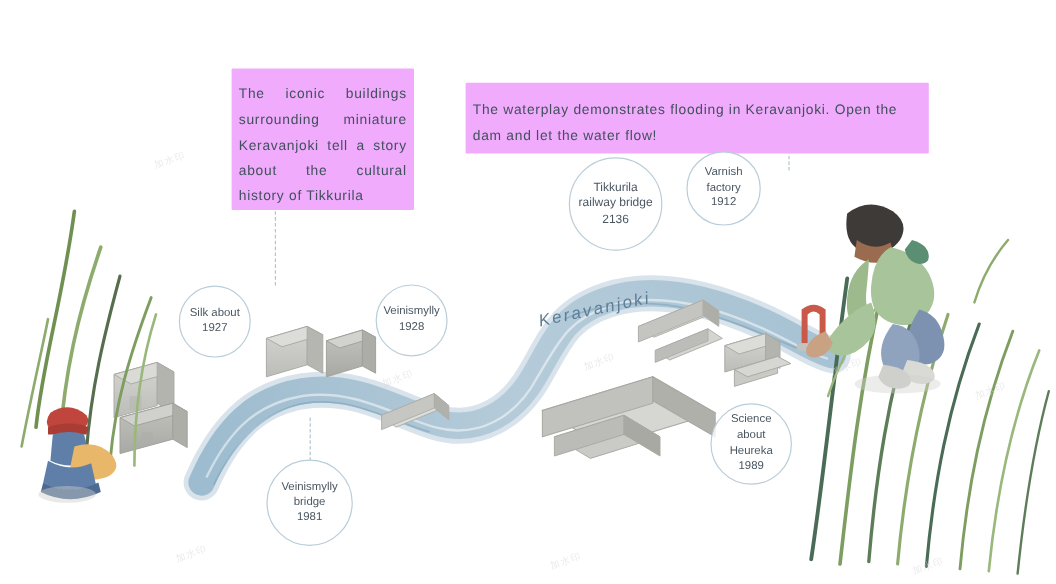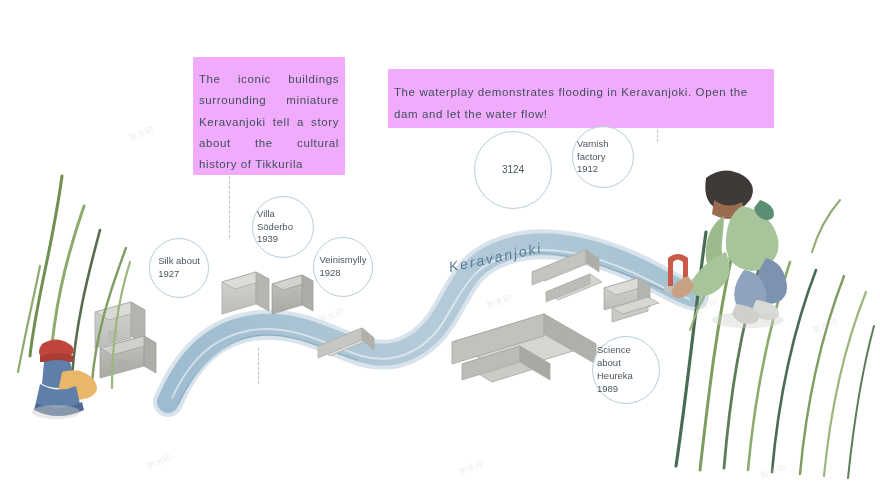--- a/index.html
+++ b/index.html
@@ -58,21 +58,21 @@
   
   .bubble {
     position: absolute;
     border-radius: 50%;
     background: rgba(255,255,255,0.82);
     border: 1px solid #b9cdd9;
     color: #4a5660;
     display: flex;
     align-items: center;
     justify-content: center;
-    text-align: left;
+    text-align: center;
     font-size: 9.5px;
     line-height: 1.35;
     box-sizing: border-box;
     padding: 4px;
   }
   .bubble span { display: block; }
 
   #bubble-silk-mill     { left: 149px; top: 238px; width: 60px;  height: 60px; }
   #bubble-villa         { left: 252px; top: 196px; width: 62px;  height: 62px; }
   #bubble-veinismylly   { left: 313px; top: 237px; width: 60px;  height: 60px; }
@@ -254,47 +254,48 @@
 
   <div class="callout" id="callout-right">The waterplay demonstrates flooding in Keravanjoki. Open the dam and let the water flow!</div>
 
   <div class="bubble" id="bubble-silk-mill">
     <div>
       <span>Silk about</span>
       <span>1927</span>
     </div>
   </div>
 
-  <div class="bubble" id="bubble-villa">
-    <div>
-      <span>Villa Söderbo</span>
-      <span>1939</span>
-    </div>
-  </div>
 
   <div class="bubble" id="bubble-veinismylly">
     <div>
       <span>Veinismylly</span>
       <span>1928</span>
     </div>
   </div>
 
   <div class="bubble" id="bubble-railway">
     <div>
-      <span>3124</span>
+      <span>Tikkurila railway bridge</span>
+      <span>2136</span>
     </div>
   </div>
 
   <div class="bubble" id="bubble-varnish">
     <div>
       <span>Varnish factory</span>
       <span>1912</span>
     </div>
   </div>
 
+  <div class="bubble" id="bubble-bridge">
+    <div>
+      <span>Veinismylly bridge</span>
+      <span>1981</span>
+    </div>
+  </div>
 
   <div class="bubble" id="bubble-heureka">
     <div>
       <span>Science about Heureka</span>
       <span>1989</span>
     </div>
   </div>
 
   <div class="wm" style="left:128px; top:128px;">加水印</div>
   <div class="wm" style="left:318px; top:310px;">加水印</div>

